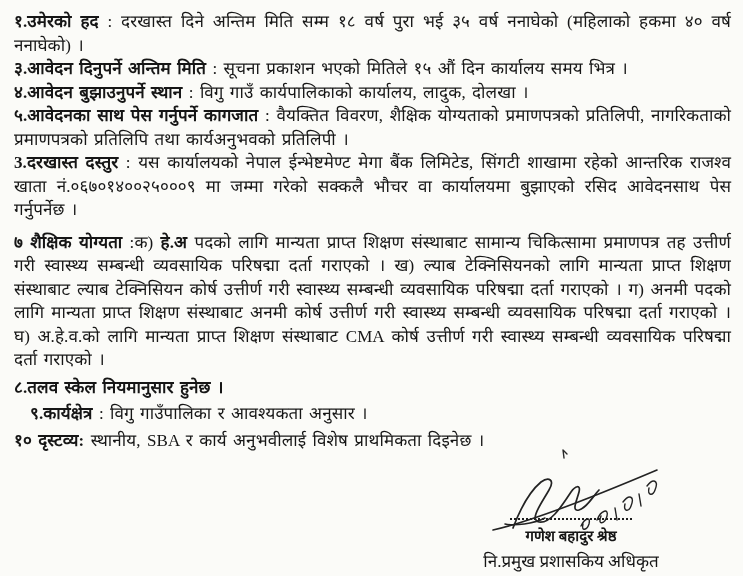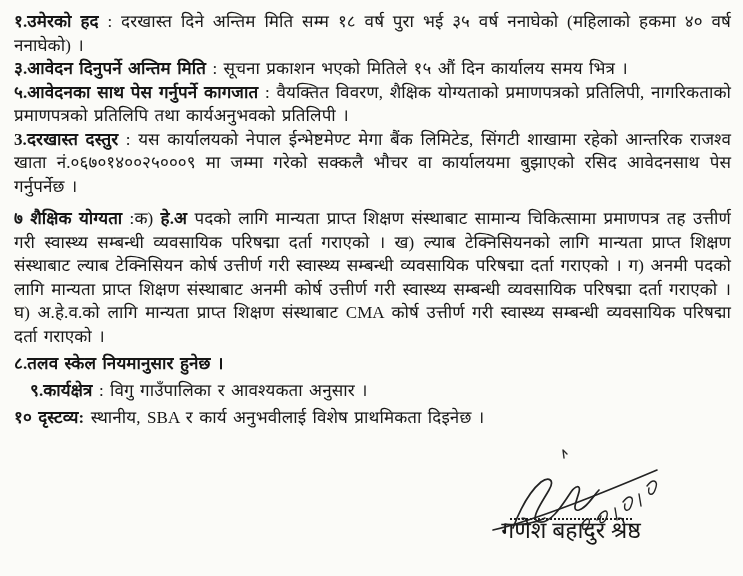--- a/index.html
+++ b/index.html
@@ -39,41 +39,44 @@
     left:14px;top:-4px;
     pointer-events:none;
   }
   .dotline{
     margin:50px auto 0 auto;
     width:122px;
     border-bottom:2.5px dotted #1d1d1d;
     height:0;
   }
   .sig-name{
-    font-size:23px;
+    margin-top:6px;
+    font-size:15px;
     line-height:21px;
     white-space:nowrap;
+    font-weight:bold;
   }
   .sig-title{
     margin-top:4px;
     font-size:17px;
     line-height:21px;
     white-space:nowrap;
   }
   .ink-tick{
     position:absolute;left:561px;top:447px;
   }
 </style>
 </head>
 <body>
 
 <div class="page">
 
   <p class="point"><span class="b">१.उमेरको हद</span><span> : दरखास्त दिने अन्तिम मिति सम्म १८ वर्ष पुरा भई ३५ वर्ष ननाघेको (महिलाको हकमा ४० वर्ष ननाघेको)  ।</span></p>
   <p class="point"><span class="b">३.आवेदन दिनुपर्ने अन्तिम मिति</span><span> : सूचना प्रकाशन भएको मितिले १५  औं दिन कार्यालय समय भित्र ।</span></p>
+  <p class="point"><span class="b">४.आवेदन बुझाउनुपर्ने स्थान</span><span> : विगु गाउँ कार्यपालिकाको कार्यालय, लादुक, दोलखा ।</span></p>
   <p class="point"><span class="b">५.आवेदनका साथ पेस गर्नुपर्ने कागजात</span><span> : वैयक्तित विवरण, शैक्षिक योग्यताको प्रमाणपत्रको प्रतिलिपी, नागरिकताको प्रमाणपत्रको प्रतिलिपि तथा कार्यअनुभवको प्रतिलिपी ।</span></p>
   <p class="point"><span class="b">3.दरखास्त दस्तुर</span><span> : यस कार्यालयको नेपाल ईन्भेष्टमेण्ट मेगा बैंक लिमिटेड, सिंगटी शाखामा रहेको आन्तरिक राजश्व खाता नं.०६७०१४००२५०००९ मा जम्मा गरेको सक्कलै भौचर वा कार्यालयमा बुझाएको रसिद आवेदनसाथ पेस गर्नुपर्नेछ ।</span></p>
   <p class="point p7"><span class="b">७ शैक्षिक योग्यता</span><span> :क) </span><span class="b">हे.अ</span><span> पदको लागि मान्यता प्राप्त शिक्षण संस्थाबाट सामान्य चिकित्सामा प्रमाणपत्र तह उत्तीर्ण गरी स्वास्थ्य सम्बन्धी व्यवसायिक परिषद्मा दर्ता गराएको । ख) ल्याब टेक्निसियनको लागि मान्यता प्राप्त शिक्षण संस्थाबाट ल्याब टेक्निसियन कोर्ष उत्तीर्ण गरी स्वास्थ्य सम्बन्धी व्यवसायिक परिषद्मा दर्ता गराएको । ग) अनमी पदको लागि मान्यता प्राप्त शिक्षण संस्थाबाट अनमी कोर्ष उत्तीर्ण गरी स्वास्थ्य सम्बन्धी व्यवसायिक परिषद्मा दर्ता गराएको । घ) अ.हे.व.को लागि मान्यता प्राप्त शिक्षण संस्थाबाट CMA कोर्ष उत्तीर्ण गरी स्वास्थ्य सम्बन्धी व्यवसायिक परिषद्मा दर्ता गराएको ।</span></p>
   <p class="point p8"><span class="b">८.तलव स्केल नियमानुसार हुनेछ ।</span></p>
   <p class="point p9"><span class="b">९.कार्यक्षेत्र</span><span> : विगु गाउँपालिका र आवश्यकता अनुसार ।</span></p>
   <p class="point p10"><span class="b">१० दृस्टव्य:</span><span> स्थानीय, SBA र कार्य अनुभवीलाई विशेष प्राथमिकता दिइनेछ ।</span></p>
 
   <span class="ink-tick">
     <svg width="8" height="12" viewBox="0 0 8 12">
       <path d="M2 1 L3 9 M2 1 L6 5" stroke="#2a2a2a" stroke-width="1.4" fill="none" stroke-linecap="round"></path>
@@ -94,15 +97,16 @@
           <path d="M112 56 C 116 46, 124 44, 122 52 C 120 60, 112 62, 116 52" stroke-width="1.4"></path>
           <path d="M130 44 L 132 56" stroke-width="1.4"></path>
           <path d="M138 38 C 144 30, 150 32, 146 42 C 144 48, 138 48, 140 40" stroke-width="1.4"></path>
           <path d="M154 30 L 156 42" stroke-width="1.4"></path>
           <path d="M162 22 C 168 14, 174 16, 170 26 C 168 32, 162 32, 164 24" stroke-width="1.4"></path>
         </g>
       </svg>
     </span>
     <div class="dotline"></div>
     <div class="sig-name">गणेश बहादुर श्रेष्ठ</div>
+    <div class="sig-title">नि.प्रमुख प्रशासकिय अधिकृत</div>
   </div>
 
 </div>
 
 </body></html>

